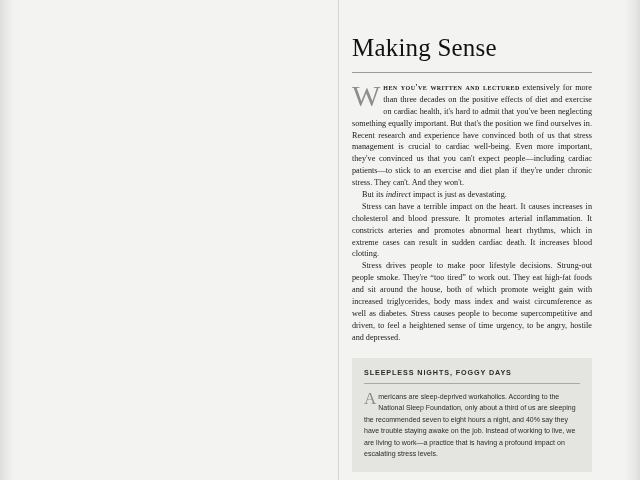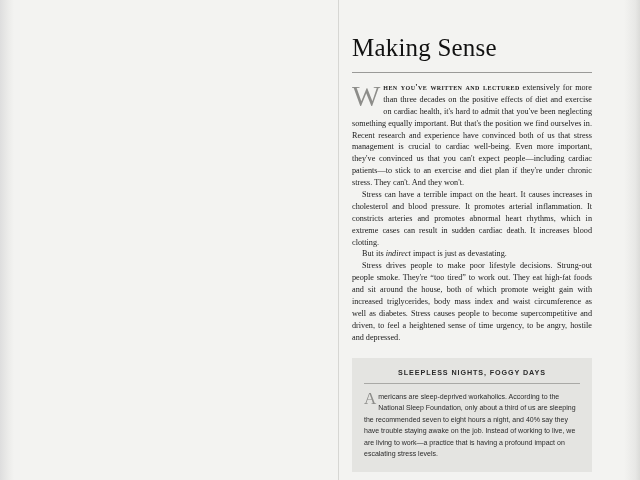--- a/index.html
+++ b/index.html
@@ -102,21 +102,21 @@
     background: #e4e4e1;
     padding: 10px 12px 12px 12px;
     width: 216px;
     box-sizing: content-box;
   }
   .sidebar-head {
     font-family: "Liberation Sans", sans-serif;
     font-size: 7.2px;
     font-weight: bold;
     letter-spacing: 0.9px;
-    text-align: center;
+    text-align: left;
     color: #2a2a2a;
     margin: 0 0 6px 0;
   }
   .sidebar-rule {
     border: 0;
     border-top: 1px solid #a9a9a6;
     margin: 0 0 7px 0;
   }
   .sidebar p {
     font-family: "Liberation Sans", sans-serif;
@@ -157,23 +157,23 @@
     <h1 class="title">
       <span class="line">Making Sense</span>
     </h1>
 
     <hr class="rule">
 
     <p class="body first">
       <span class="dropcap">W</span><span class="smallcaps">hen you've written and lectured</span><span> extensively for more than three decades on the positive effects of diet and exercise on cardiac health, it's hard to admit that you've been neglecting something equally important. But that's the position we find ourselves in. Recent research and experience have convinced both of us that stress management is crucial to cardiac well-being. Even more important, they've convinced us that you can't expect people—including cardiac patients—to stick to an exercise and diet plan if they're under chronic stress. They can't. And they won't.</span>
     </p>
 
+    <p class="body"><span>But its </span><em>indirect</em><span> impact is just as devastating.</span></p>
+
     <p class="body">Stress can have a terrible impact on the heart. It causes increases in cholesterol and blood pressure. It promotes arterial inflammation. It constricts arteries and promotes abnormal heart rhythms, which in extreme cases can result in sudden cardiac death. It increases blood clotting.</p>
-
-    <p class="body"><span>But its </span><em>indirect</em><span> impact is just as devastating.</span></p>
 
     <p class="body">Stress drives people to make poor lifestyle decisions. Strung-out people smoke. They're “too tired” to work out. They eat high-fat foods and sit around the house, both of which promote weight gain with increased triglycerides, body mass index and waist circumference as well as diabetes. Stress causes people to become supercompetitive and driven, to feel a heightened sense of time urgency, to be angry, hostile and depressed.</p>
 
     <div class="sidebar">
       <div class="sidebar-head">SLEEPLESS NIGHTS, FOGGY DAYS</div>
       <hr class="sidebar-rule">
       <p><span class="dropcap-s">A</span><span>mericans are sleep-deprived workaholics. According to the National Sleep Foundation, only about a third of us are sleeping the recommended seven to eight hours a night, and 40% say they have trouble staying awake on the job. Instead of working to live, we are living to work—a practice that is having a profound impact on escalating stress levels.</span></p>
     </div>
 
   </div>

